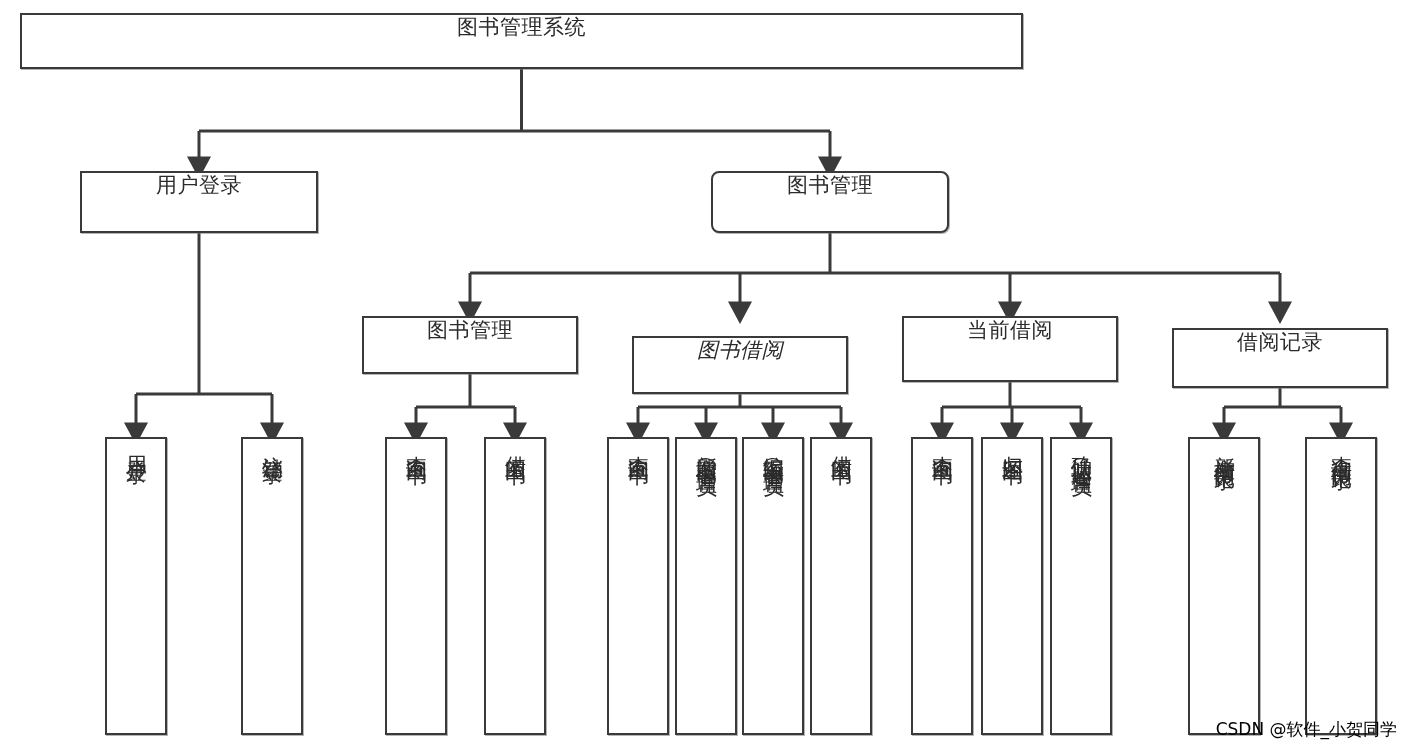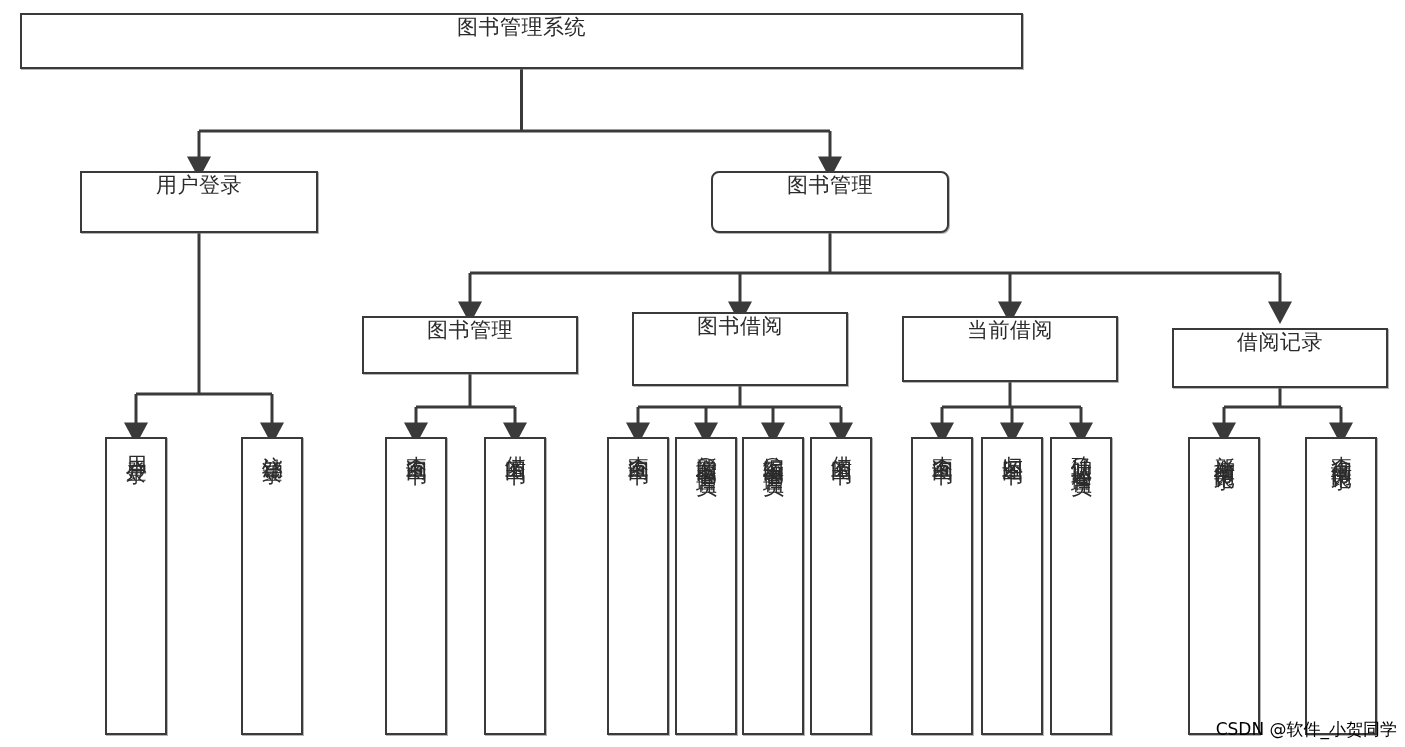--- a/index.html
+++ b/index.html
@@ -120,21 +120,21 @@
       </div>
       <div class="node horizontal" style="left: 80px; top: 171px; width: 238px; height: 62px;">
         <div class="node-label">用户登录</div>
       </div>
       <div class="node horizontal" style="left: 711px; top: 171px; width: 238px; height: 62px; border-radius: 8px;">
         <div class="node-label">图书管理</div>
       </div>
       <div class="node horizontal" style="left: 362px; top: 316px; width: 216px; height: 58px;">
         <div class="node-label">图书管理</div>
       </div>
-      <div class="node horizontal" style="left: 632px; top: 312px; width: 216px; height: 74px;">
+      <div class="node horizontal" style="left: 632px; top: 336px; width: 216px; height: 58px; font-style: italic;">
         <div class="node-label">图书借阅</div>
       </div>
       <div class="node horizontal" style="left: 902px; top: 316px; width: 216px; height: 66px;">
         <div class="node-label">当前借阅</div>
       </div>
       <div class="node horizontal" style="left: 1172px; top: 328px; width: 216px; height: 60px;">
         <div class="node-label">借阅记录</div>
       </div>
       <div class="node vertical" style="left: 105px; top: 437px; width: 62px; height: 298px;">
         <div class="node-label">用户登录</div>

